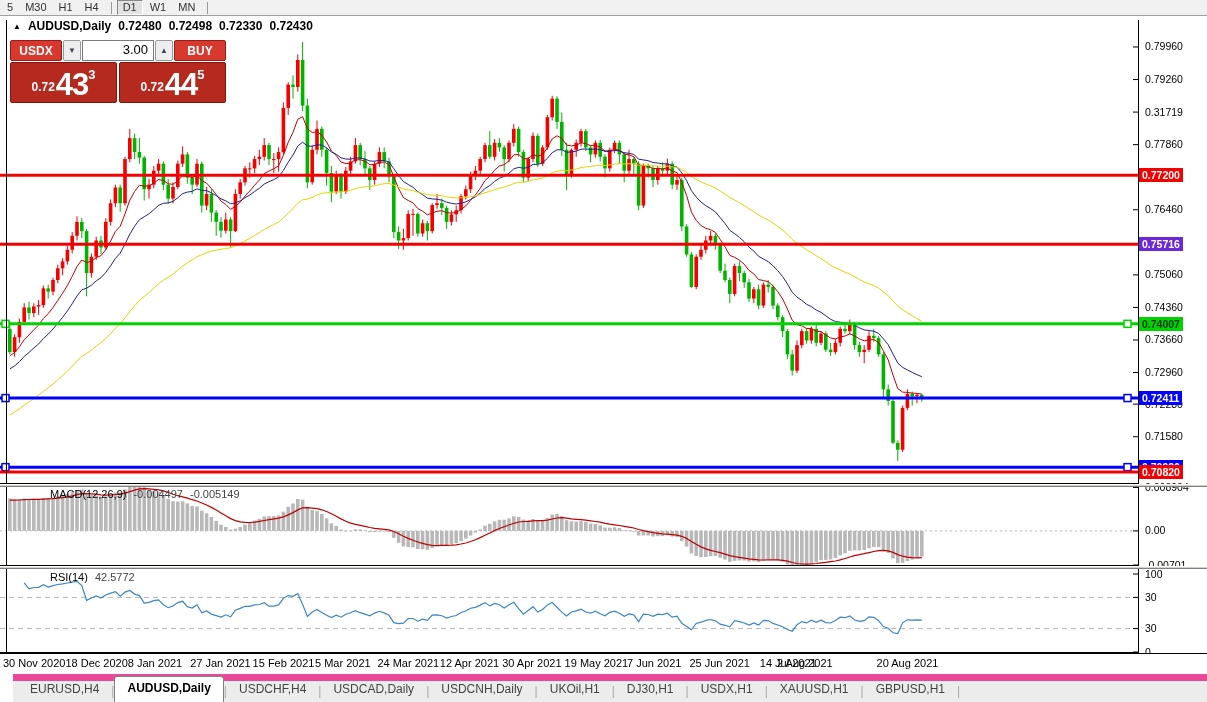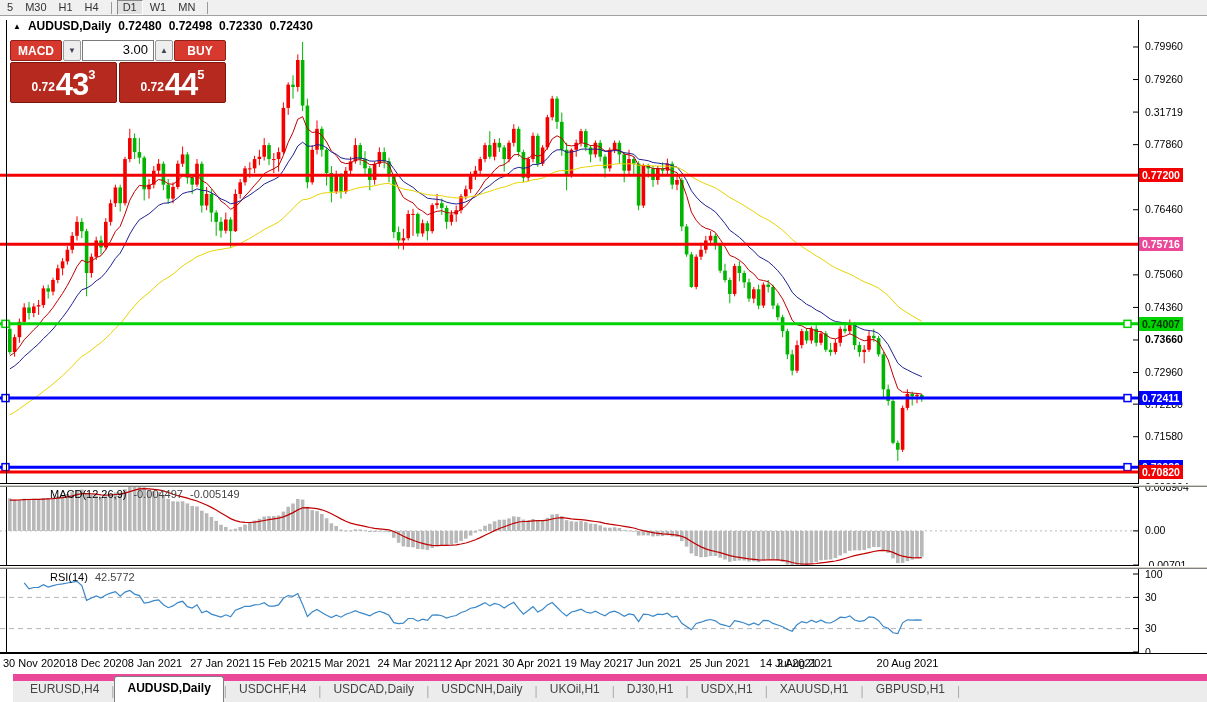--- a/index.html
+++ b/index.html
@@ -89,21 +89,21 @@
     <span class="arrow">▲</span>
     <span>AUDUSD,Daily</span>
     <span>0.72480</span>
     <span>0.72498</span>
     <span>0.72330</span>
     <span>0.72430</span>
   </div>
 
   <div id="trade-panel">
     <div id="trade-row1">
-      <div class="trade-btn">MACD</div>
+      <div class="trade-btn">USDX</div>
       <div class="spin-btn">
         <span>▼</span>
       </div>
       <div id="volume-box">3.00</div>
       <div class="spin-btn">
         <span>▲</span>
       </div>
       <div class="trade-btn">BUY</div>
     </div>
     <div id="trade-row2">
@@ -757,33 +757,33 @@
     </svg>
 
   <div id="axis-col">
       <div class="tick-label" style="top: 20.4759px;">0.79960</div>
       <div class="tick-label" style="top: 53.0323px;">0.79260</div>
       <div class="tick-label" style="top: 85.5888px;">0.31719</div>
       <div class="tick-label" style="top: 118.145px;">0.77860</div>
       <div class="tick-label" style="top: 183.258px;">0.76460</div>
       <div class="tick-label" style="top: 248.371px;">0.75060</div>
       <div class="tick-label" style="top: 280.928px;">0.74360</div>
-      <div class="tick-label" style="top: 313.484px; font-weight: bold;">0.73660</div>
+      <div class="tick-label" style="top: 313.484px;">0.73660</div>
       <div class="tick-label" style="top: 346.041px;">0.72960</div>
       <div class="tick-label" style="top: 377.667px;">0.72280</div>
       <div class="tick-label" style="top: 410.223px;">0.71580</div>
       <div class="tick-label" style="top: 460.968px;">0.008904</div>
       <div class="tick-label" style="top: 504.389px;">0.00</div>
       <div class="tick-label" style="top: 538.573px;">-0.00701</div>
       <div class="tick-label" style="top: 547.5px;">100</div>
       <div class="tick-label" style="top: 570.9px;">30</div>
       <div class="tick-label" style="top: 602.1px;">30</div>
       <div class="tick-label" style="top: 625.5px;">0</div>
       <div class="line-label" style="top: 148.341px; background: rgb(244, 0, 0); color: rgb(255, 255, 255);">0.77200</div>
-      <div class="line-label" style="top: 217.361px; background: #ec4899; color: rgb(255, 255, 255);">0.75716</div>
+      <div class="line-label" style="top: 217.361px; background: #6d28d9; color: rgb(255, 255, 255);">0.75716</div>
       <div class="line-label" style="top: 296.845px; background: rgb(0, 211, 0); color: rgb(0, 51, 0);">0.74007</div>
       <div class="line-label" style="top: 371.074px; background: rgb(0, 0, 255); color: rgb(255, 255, 255);">0.72411</div>
       <div class="line-label" style="top: 440.14px; background: rgb(0, 0, 255); color: rgb(255, 255, 255);">0.70926</div>
       <div class="line-label" style="top: 445.07px; background: rgb(244, 0, 0); color: rgb(255, 255, 255);">0.70820</div>
     </div>
   <div id="xaxis-row">
       <div class="date-label" style="left: 3px;">30 Nov 2020</div>
       <div class="date-label" style="left: 65.4px;">18 Dec 2020</div>
       <div class="date-label" style="left: 127.8px;">8 Jan 2021</div>
       <div class="date-label" style="left: 190.2px;">27 Jan 2021</div>

